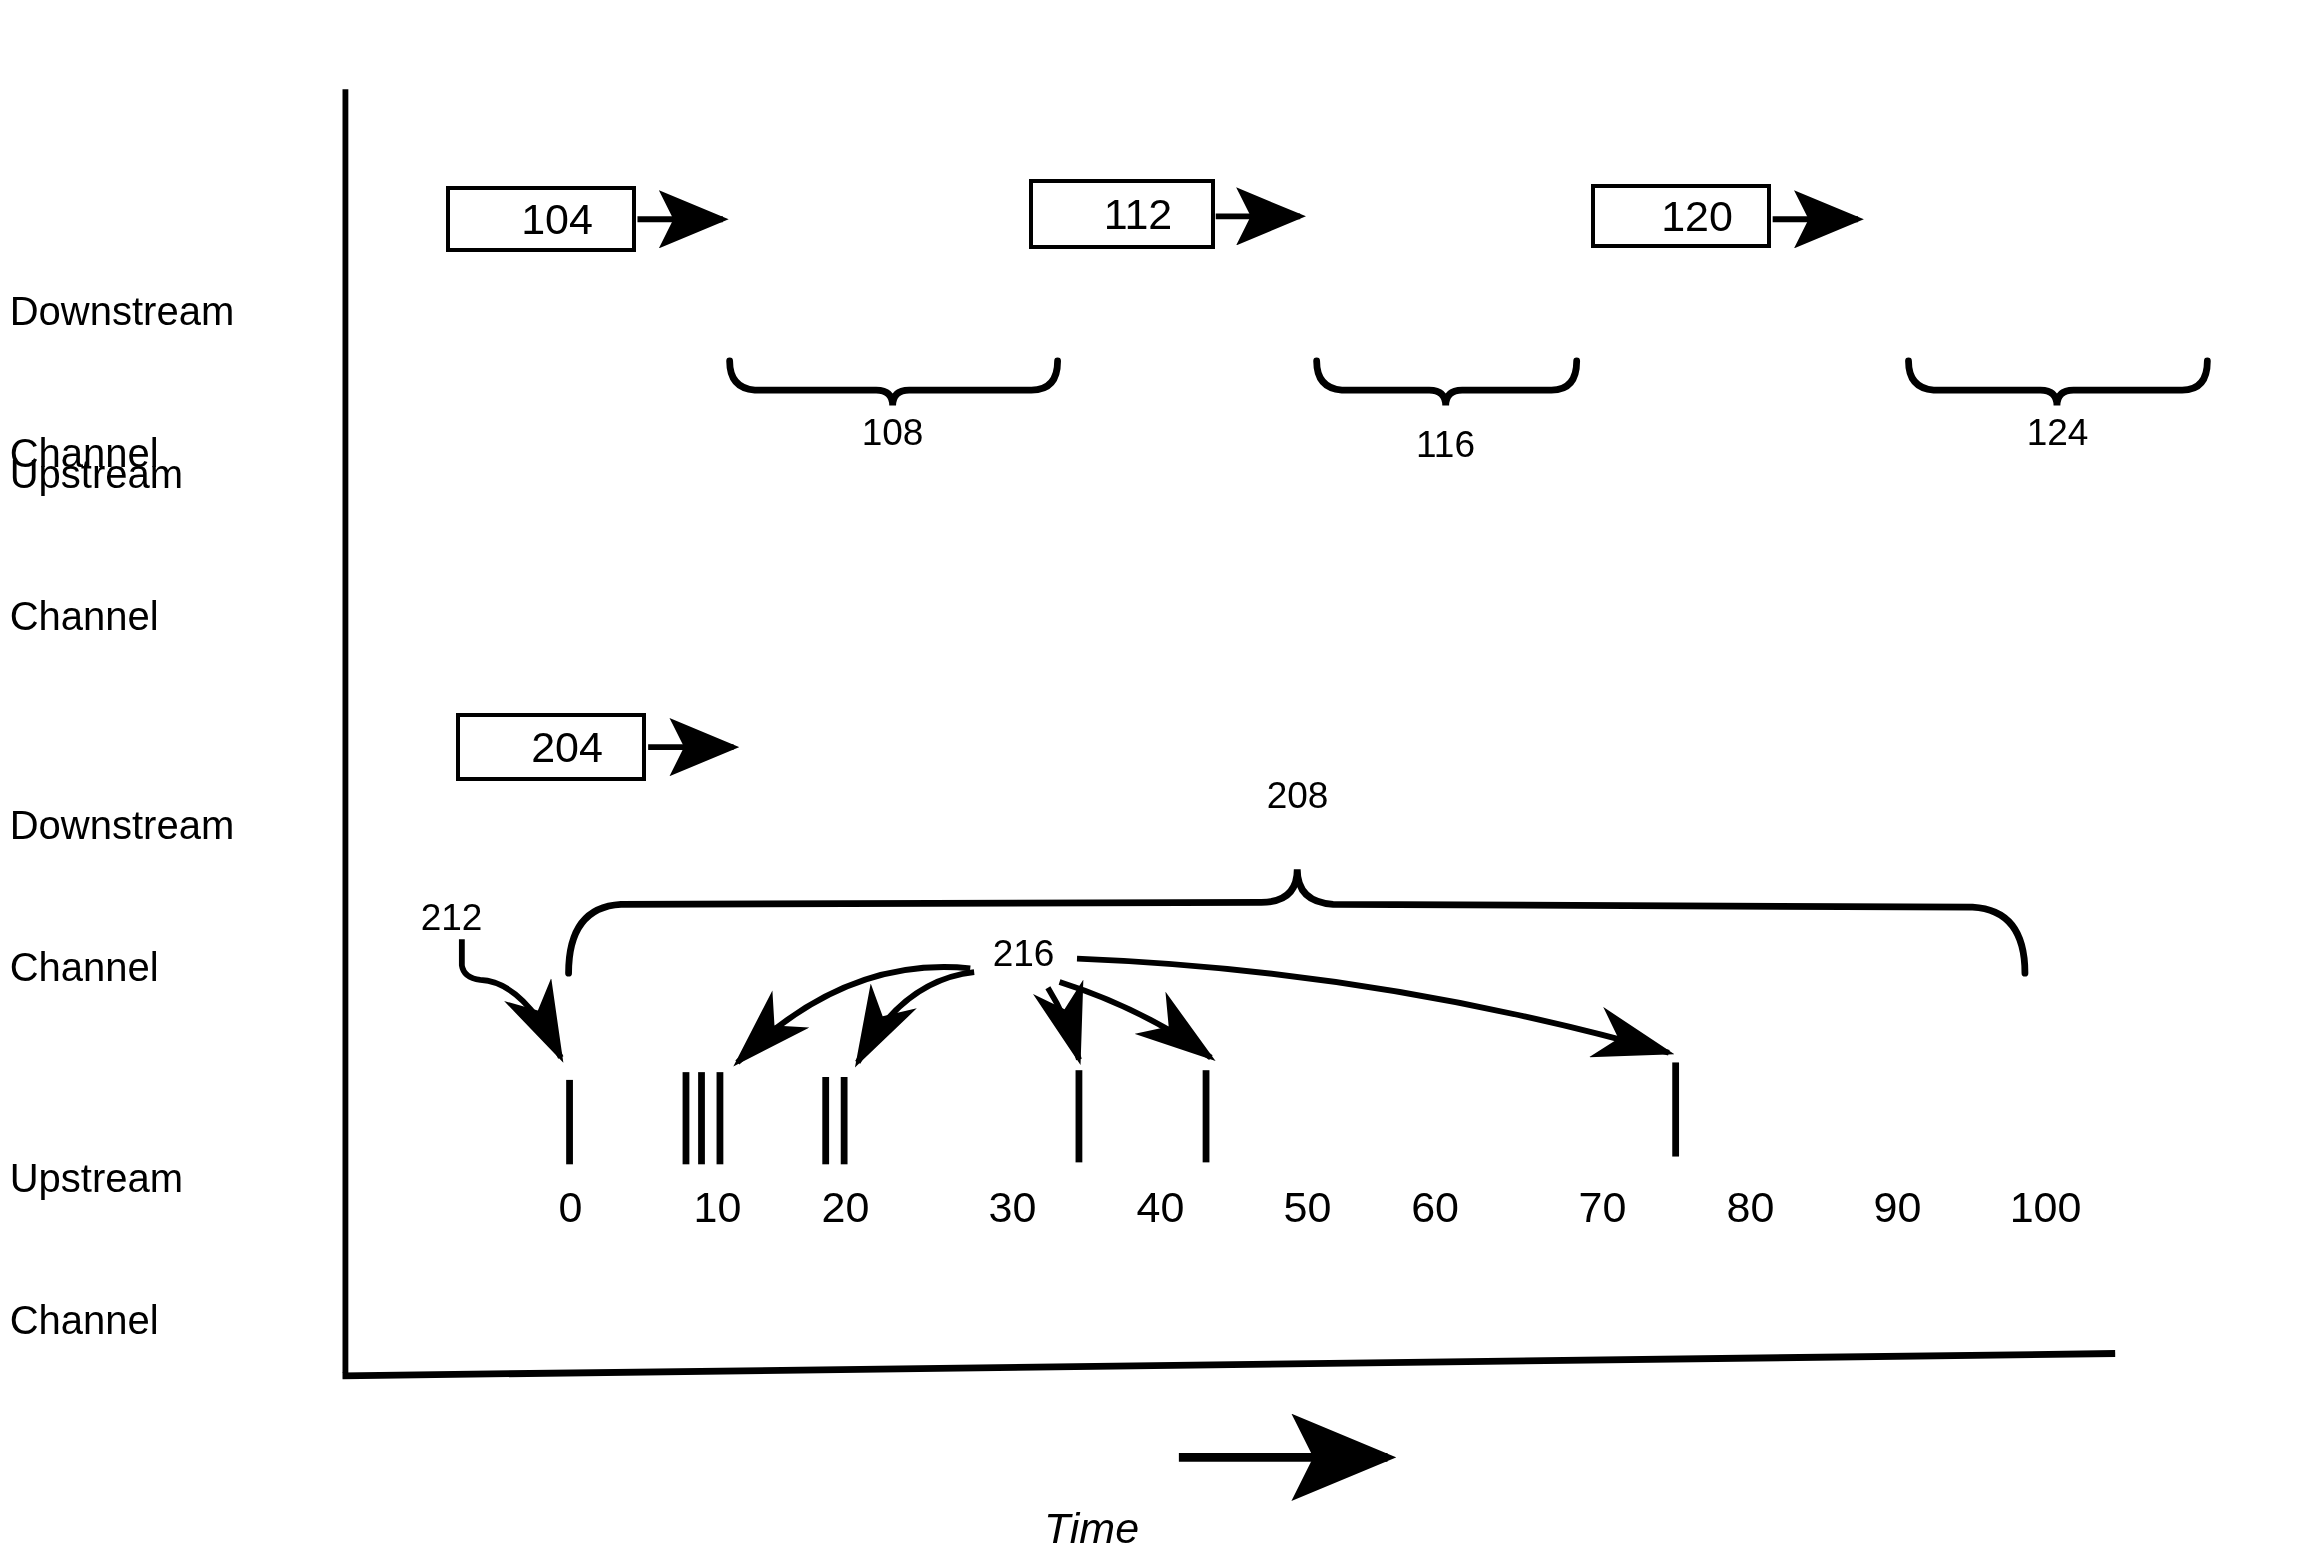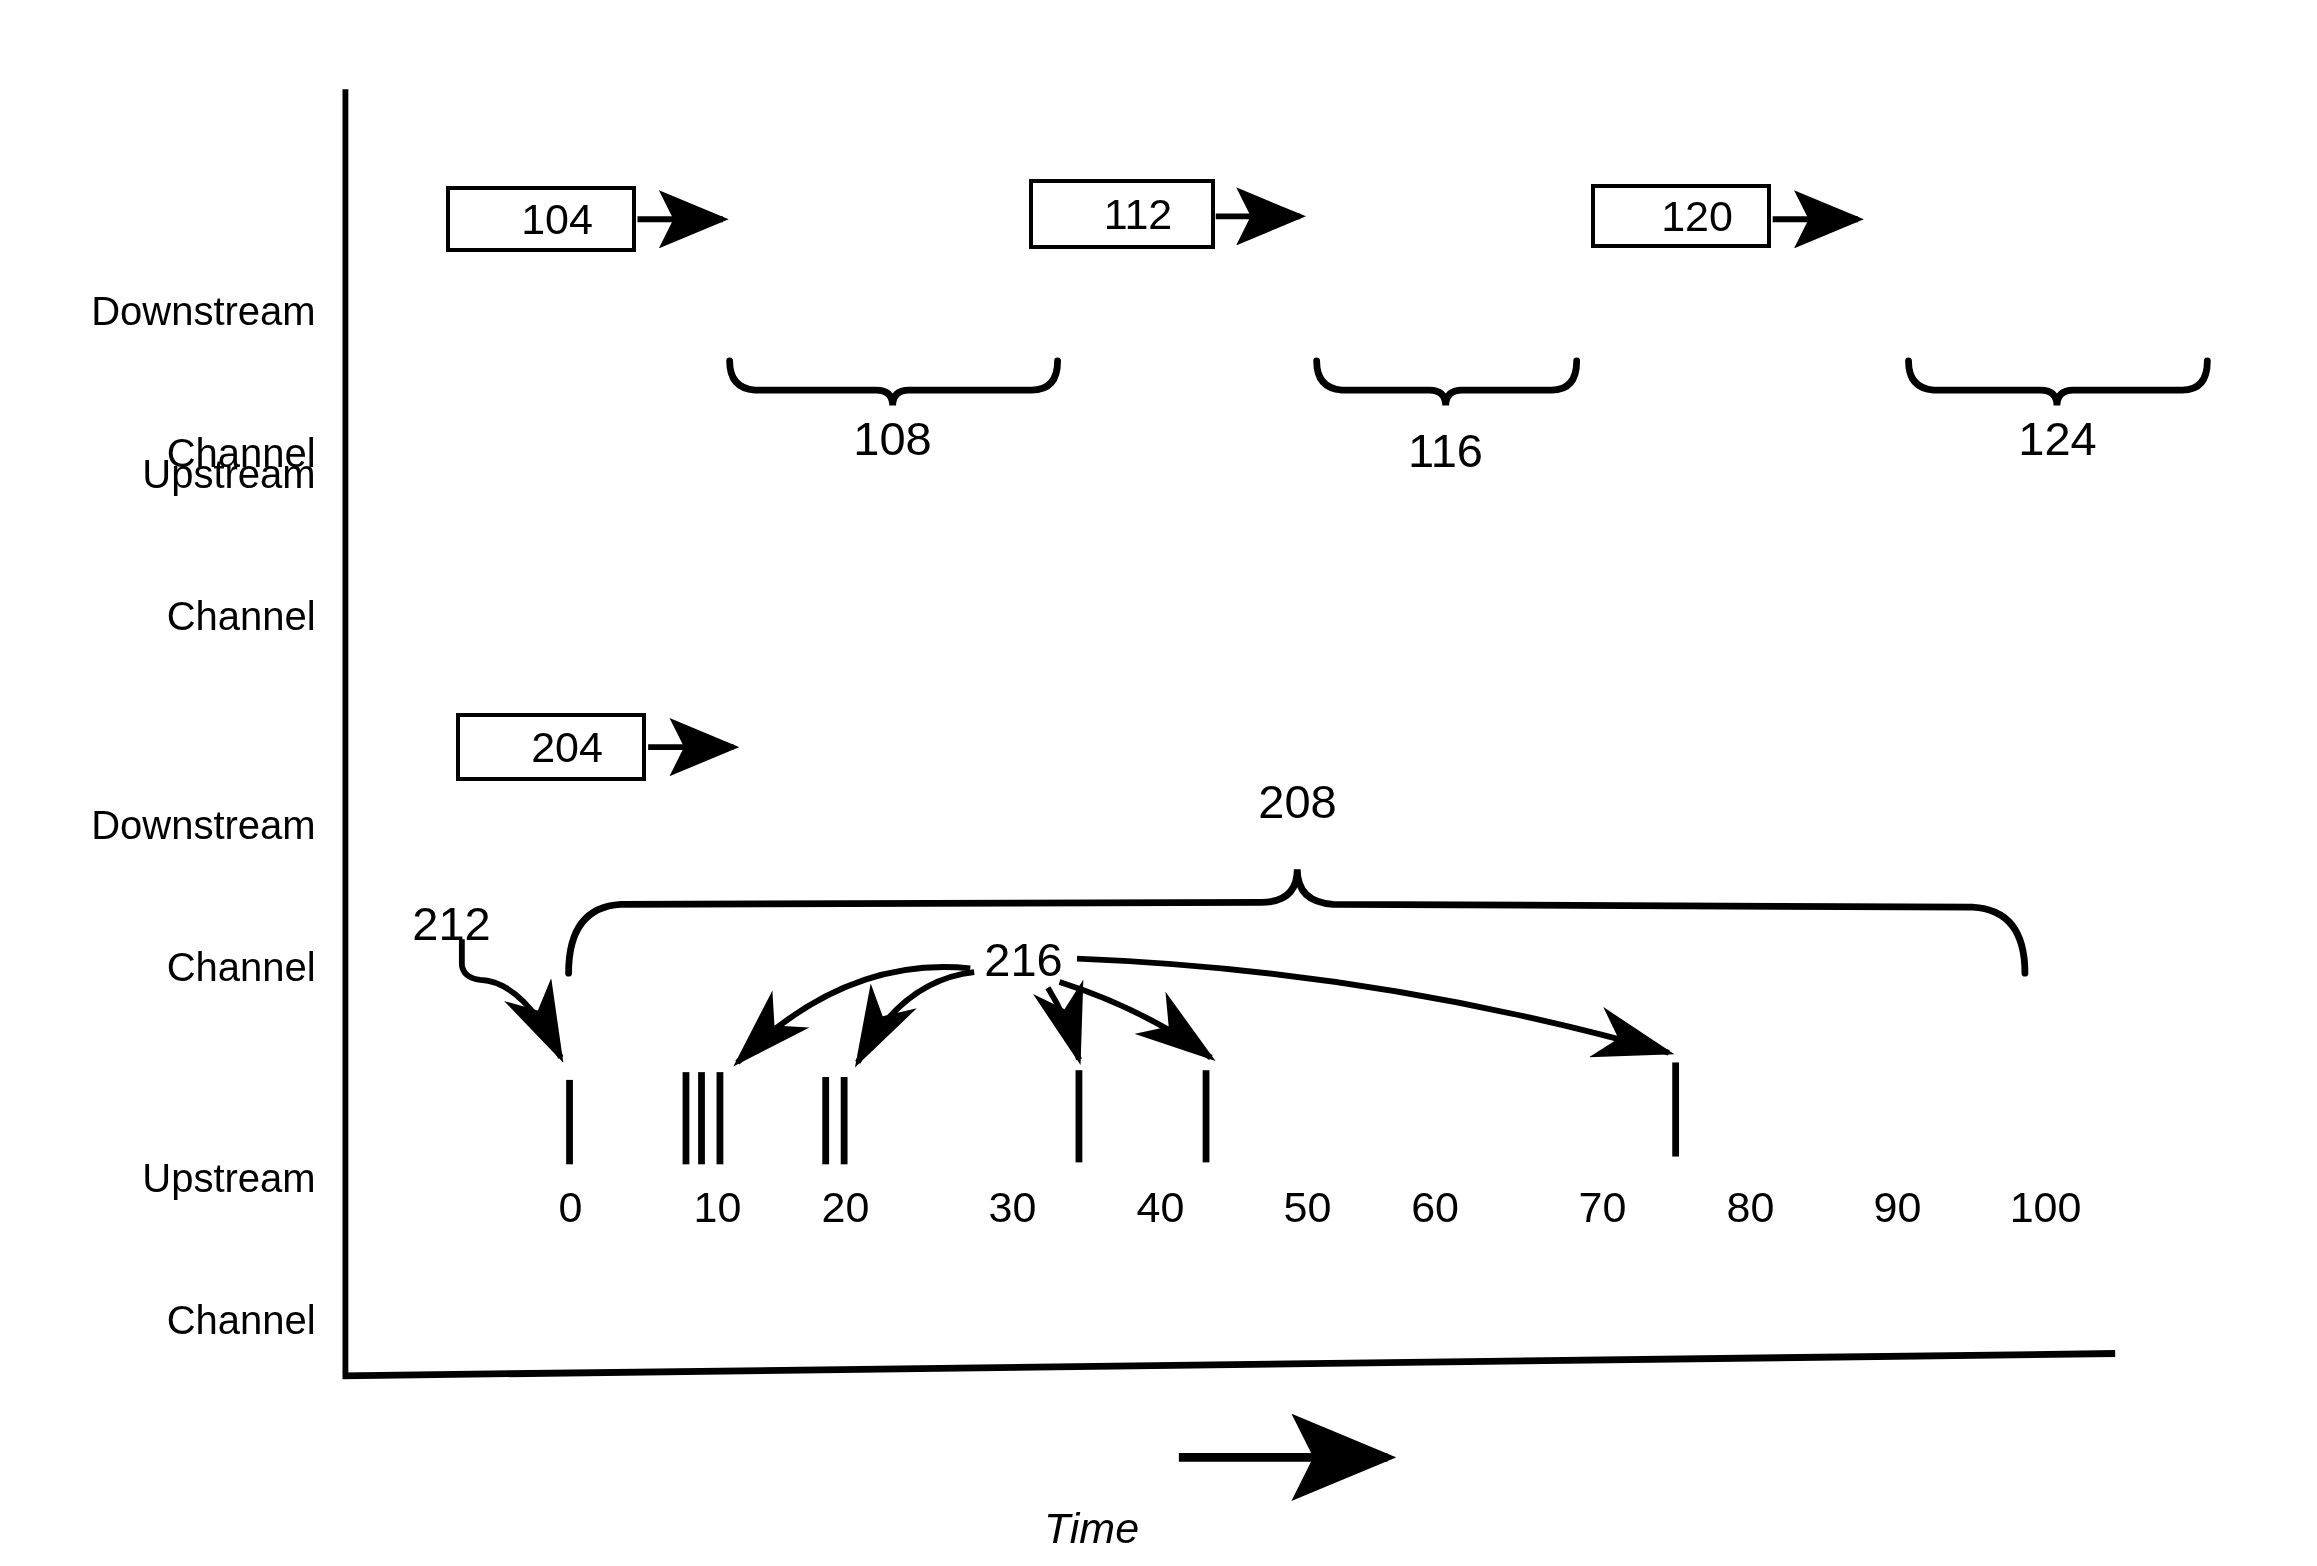--- a/index.html
+++ b/index.html
@@ -28,24 +28,24 @@
   }
   .lbl {
     position: absolute;
     font-family: "Liberation Sans", sans-serif;
     color: #000000;
     white-space: pre;
     line-height: 1.18;
   }
   .axis-label {
     font-size: 40px;
-    text-align: right;
+    text-align: left;
   }
   .ref-num {
-    font-size: 47px;
+    font-size: 37px;
     text-align: center;
   }
   .box-num {
     font-size: 43px;
     text-align: center;
   }
   .tick-num {
     font-size: 43px;
     text-align: center;
   }

